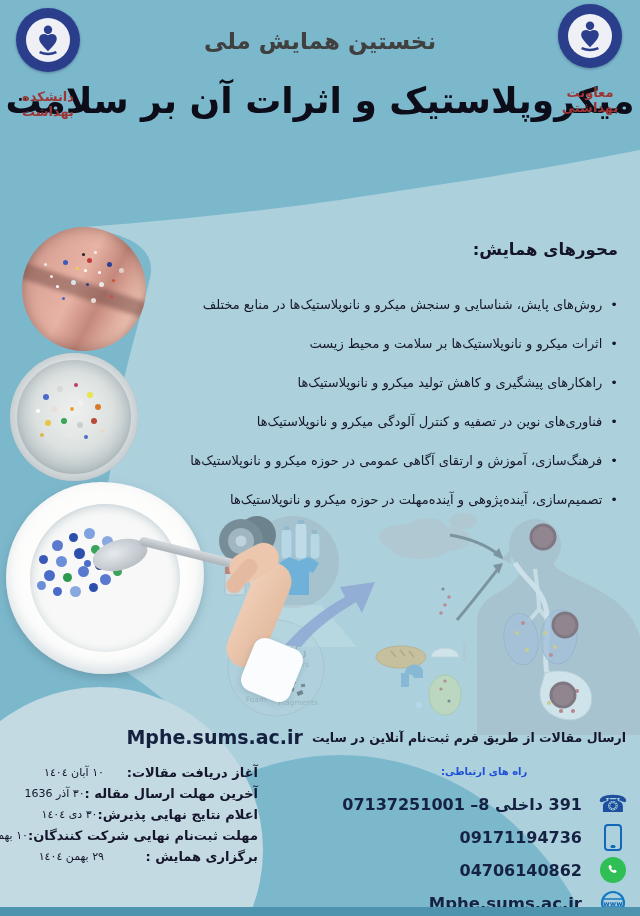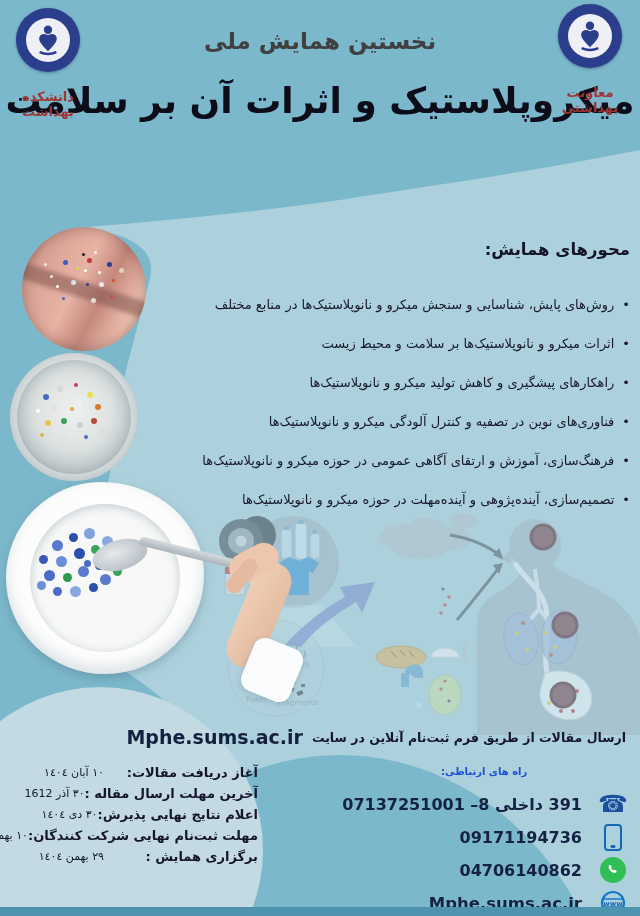--- a/index.html
+++ b/index.html
@@ -17,21 +17,21 @@
     display:flex;align-items:center;justify-content:center;}
   .logo-label{margin-top:17px;color:#9e3535;font-weight:bold;font-size:13px;}
 
   
   .title-small{position:absolute;top:28px;left:0;right:0;text-align:center;
     font-size:23px;font-weight:bold;color:#404040;z-index:4;}
   .title-main{position:absolute;top:80px;left:0;right:0;text-align:center;
     font-size:36px;font-weight:bold;color:#0d0d1a;z-index:4;}
 
   
-  .topics{position:absolute;top:240px;right:10px;text-align:right;z-index:6;}
+  .topics{position:absolute;top:240px;right:22px;text-align:right;z-index:6;}
   .topics-heading{font-size:16.5px;font-weight:bold;color:#14142a;margin:0 0 38px 0;}
   .topic-item{font-size:13px;font-weight:normal;color:#17172c;margin-bottom:24px;white-space:nowrap;}
   .topic-item::before{content:"•";margin-left:8px;}
 
   
   .photo{position:absolute;border-radius:50%;overflow:hidden;z-index:5;}
   .photo1{left:22px;top:227px;width:124px;height:124px;
     background:linear-gradient(118deg,#9c7a74 0%,#d9a195 18%,#e7b3a4 45%,#c4887c 62%,#eec0b0 82%,#d9a99a 100%);
     box-shadow:inset 0 0 14px rgba(70,40,35,.4);}
   .photo1-crease{position:absolute;left:-10px;top:58px;width:160px;height:16px;background:#7e544e;
@@ -329,21 +329,21 @@
     </div>
   </div>
 
   <div class="schedule" dir="rtl">
     <div class="sched-row">
       <span class="sched-label">آغاز دریافت مقالات:</span>
       <span class="sched-value">١٠ آبان ١٤٠٤</span>
     </div>
     <div class="sched-row">
       <span class="sched-label">آخرین مهلت ارسال مقاله :</span>
-      <span class="sched-value">٣٠ آذر 1612</span>
+      <span class="sched-value">٣٠ آذر 1636</span>
     </div>
     <div class="sched-row">
       <span class="sched-label">اعلام نتایج نهایی پذیرش:</span>
       <span class="sched-value">٣٠ دی ١٤٠٤</span>
     </div>
     <div class="sched-row">
       <span class="sched-label">مهلت ثبت‌نام نهایی شرکت کنندگان:</span>
       <span class="sched-value">١٠ بهمن ١٤٠٤</span>
     </div>
     <div class="sched-row">

